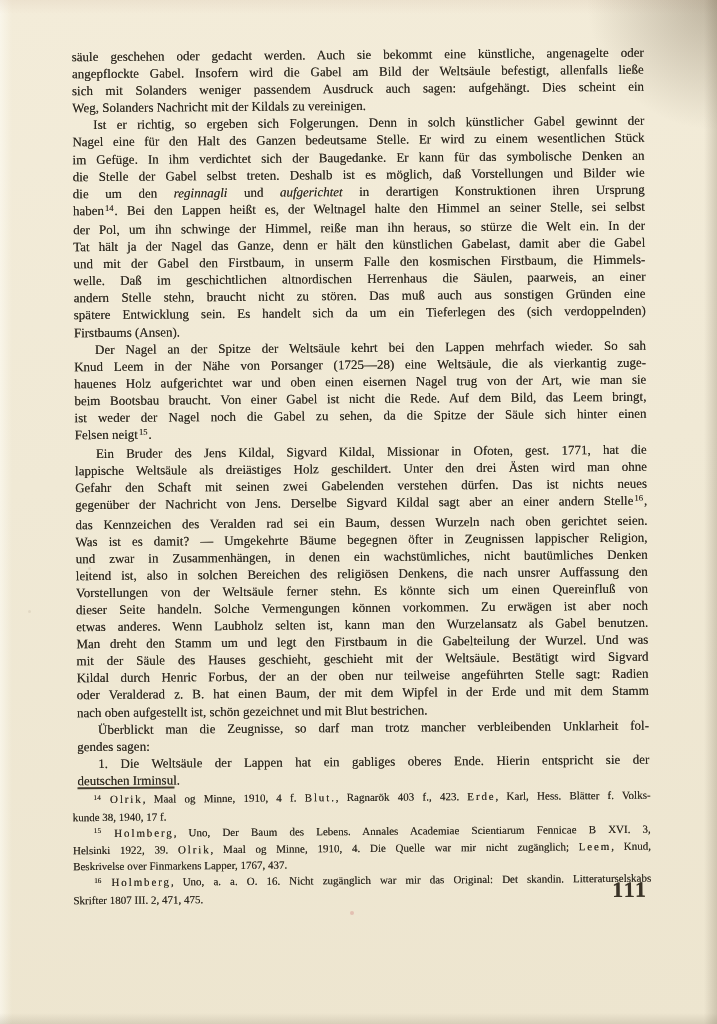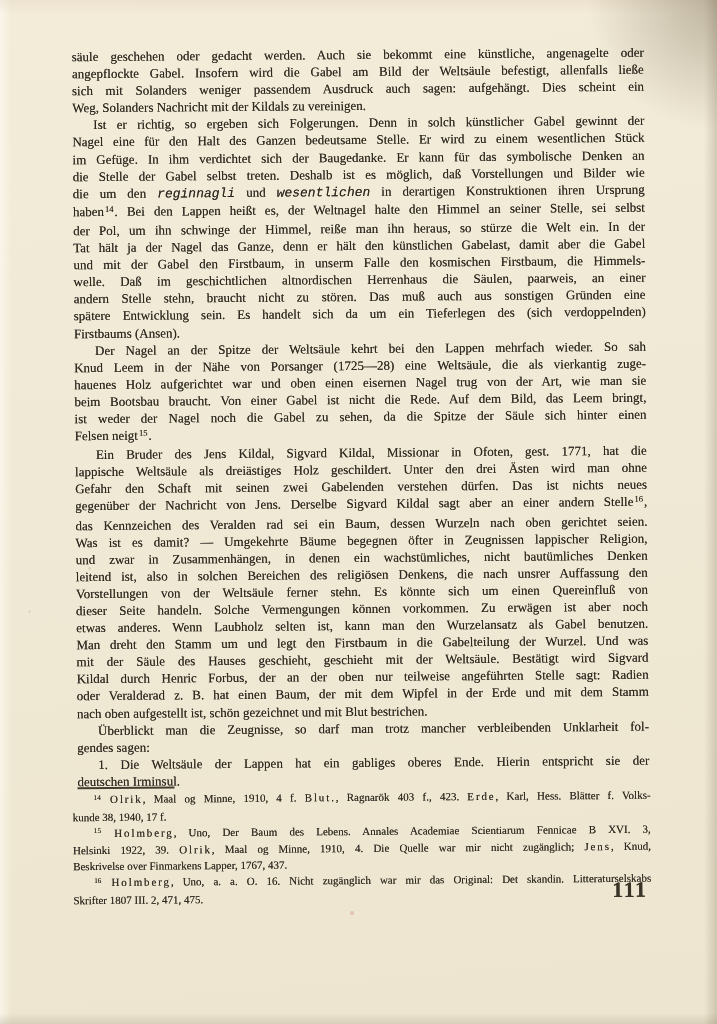--- a/index.html
+++ b/index.html
@@ -20,21 +20,21 @@
   }
   .scan{position:absolute;inset:0;transform:rotate(-0.45deg);transform-origin:50% 46%;}
   .text-block{
     position:absolute;left:75px;top:46px;width:572px;
     color:var(--ink,#2e2920);font-size:13px;line-height:17.1px;
     text-shadow:0 0 0.45px rgba(46,41,32,0.75);
   }
   .line{text-align:justify;text-align-last:justify;}
   .line.last{text-align-last:left;}
   .line.ind{padding-left:21px;}
-  .it{font-style:italic;font-family:Liberation Mono, monospace;}
+  .it{font-style:italic;}
   .spaced{letter-spacing:0.17em;}
   .fnref{font-size:66%;position:relative;top:-0.48em;letter-spacing:0;padding:0 1px 0 1px;margin-top:24px;}
   .fn-rule{position:absolute;left:75px;top:785px;width:97px;height:2px;background:#453e30;}
   .footnotes{
     position:absolute;left:70px;top:790px;width:578px;
     color:var(--ink,#2e2920);font-size:11px;line-height:15.8px;
     text-shadow:0 0 0.4px rgba(46,41,32,0.7);
   }
   .footnotes .line.ind{padding-left:20px;}
   .page-num{
@@ -57,21 +57,21 @@
           <div class="line">säule geschehen oder gedacht werden. Auch sie bekommt eine künstliche, angenagelte oder</div>
           <div class="line">angepflockte Gabel. Insofern wird die Gabel am Bild der Weltsäule befestigt, allenfalls ließe</div>
           <div class="line">sich mit Solanders weniger passendem Ausdruck auch sagen: aufgehängt. Dies scheint ein</div>
           <div class="line last">Weg, Solanders Nachricht mit der Kildals zu vereinigen.</div>
         </div>
         <div class="para">
           <div class="line ind">Ist er richtig, so ergeben sich Folgerungen. Denn in solch künstlicher Gabel gewinnt der</div>
           <div class="line">Nagel eine für den Halt des Ganzen bedeutsame Stelle. Er wird zu einem wesentlichen Stück</div>
           <div class="line">im Gefüge. In ihm verdichtet sich der Baugedanke. Er kann für das symbolische Denken an</div>
           <div class="line">die Stelle der Gabel selbst treten. Deshalb ist es möglich, daß Vorstellungen und Bilder wie</div>
-          <div class="line">die um den <span class="it">reginnagli</span> und <span class="it">wesentlichen</span> in derartigen Konstruktionen ihren Ursprung</div>
+          <div class="line">die um den <span class="it">reginnagli</span> und <span class="it">aufgerichtet</span> in derartigen Konstruktionen ihren Ursprung</div>
           <div class="line">haben<span class="fnref">14</span>. Bei den Lappen heißt es, der Weltnagel halte den Himmel an seiner Stelle, sei selbst</div>
           <div class="line">der Pol, um ihn schwinge der Himmel, reiße man ihn heraus, so stürze die Welt ein. In der</div>
           <div class="line">Tat hält ja der Nagel das Ganze, denn er hält den künstlichen Gabelast, damit aber die Gabel</div>
           <div class="line">und mit der Gabel den Firstbaum, in unserm Falle den kosmischen Firstbaum, die Himmels-</div>
           <div class="line">welle. Daß im geschichtlichen altnordischen Herrenhaus die Säulen, paarweis, an einer</div>
           <div class="line">andern Stelle stehn, braucht nicht zu stören. Das muß auch aus sonstigen Gründen eine</div>
           <div class="line">spätere Entwicklung sein. Es handelt sich da um ein Tieferlegen des (sich verdoppelnden)</div>
           <div class="line last">Firstbaums (Ansen).</div>
         </div>
         <div class="para">
@@ -110,21 +110,21 @@
         </div>
       </div>
     <div class="fn-rule"></div>
     <div class="footnotes">
         <div class="para">
           <div class="line ind"><span class="fnref">14</span> <span class="spaced">Olrik</span>, Maal og Minne, 1910, 4 f. <span class="spaced">Blut.</span>, Ragnarök 403 f., 423. <span class="spaced">Erde</span>, Karl, Hess. Blätter f. Volks-</div>
           <div class="line last">kunde 38, 1940, 17 f.</div>
         </div>
         <div class="para">
           <div class="line ind"><span class="fnref">15</span> <span class="spaced">Holmberg</span>, Uno, Der Baum des Lebens. Annales Academiae Scientiarum Fennicae B XVI. 3,</div>
-          <div class="line">Helsinki 1922, 39. <span class="spaced">Olrik</span>, Maal og Minne, 1910, 4. Die Quelle war mir nicht zugänglich; <span class="spaced">Jens</span>, Knud,</div>
+          <div class="line">Helsinki 1922, 39. <span class="spaced">Olrik</span>, Maal og Minne, 1910, 4. Die Quelle war mir nicht zugänglich; <span class="spaced">Leem</span>, Knud,</div>
           <div class="line last">Beskrivelse over Finmarkens Lapper, 1767, 437.</div>
         </div>
         <div class="para">
           <div class="line ind"><span class="fnref">16</span> <span class="spaced">Holmberg</span>, Uno, a. a. O. 16. Nicht zugänglich war mir das Original: Det skandin. Litteraturselskabs</div>
           <div class="line last">Skrifter 1807 III. 2, 471, 475.</div>
         </div>
       </div>
     <div class="page-num">111</div>
   </div>
   <div class="speck s1"></div>

